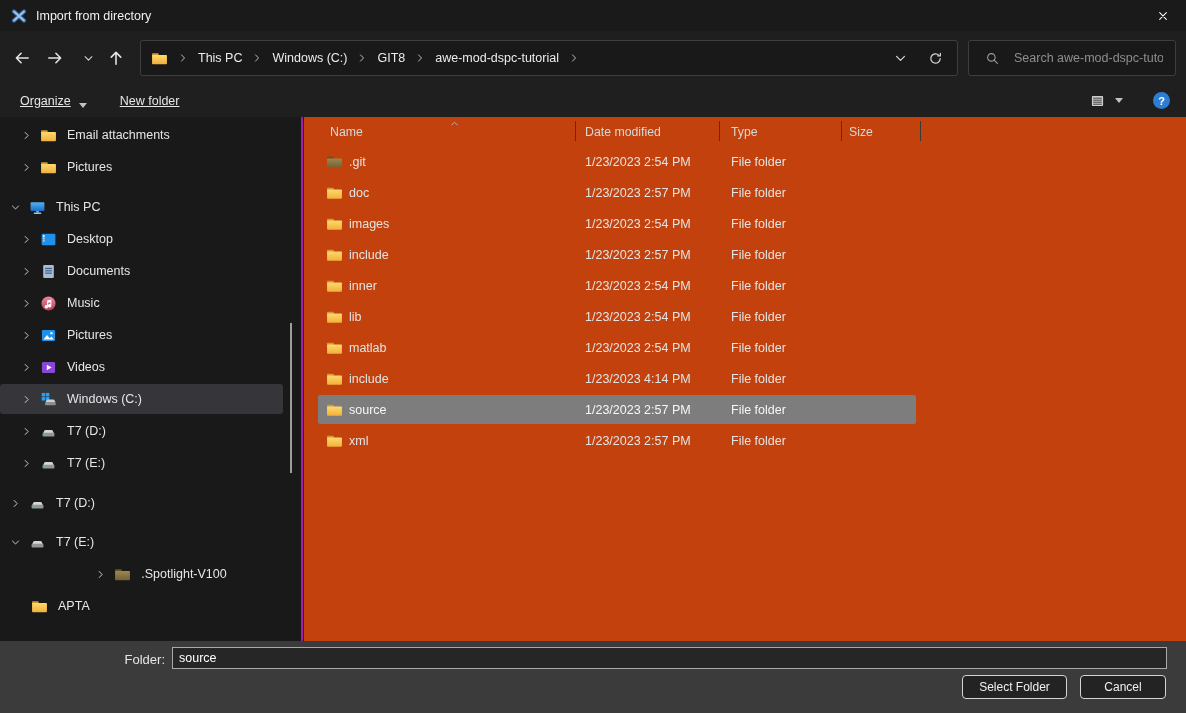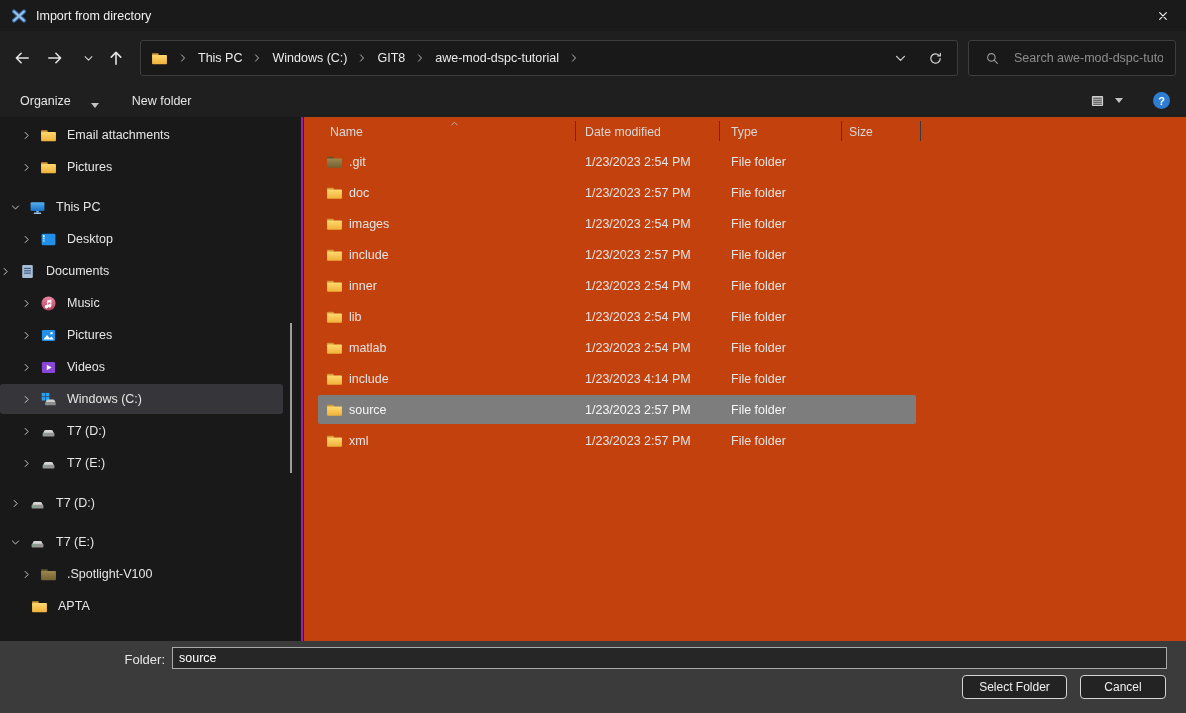--- a/index.html
+++ b/index.html
@@ -27,21 +27,21 @@
   .crumb{padding:0 2px;}
   .addr-right{margin-left:auto;display:flex;align-items:center;gap:20px;padding-right:4px;}
   .addr-right .icn{width:15px;height:15px;}
   .searchbox{position:absolute;left:968px;top:9px;width:208px;height:36px;background:#191919;border:1px solid #3e3e3e;border-radius:3px;display:flex;align-items:center;padding:0 10px 0 16px;box-sizing:border-box;gap:12px;}
   .searchbox .icn{width:15px;height:15px;flex:none;}
   .searchinput{flex:1;min-width:0;background:none;border:none;outline:none;color:#e8e8e8;font-size:12.5px;font-family:inherit;}
   .searchinput::placeholder{color:#8e8e8e;}
 
   
   .toolbar{position:absolute;top:84px;left:0;right:0;height:33px;background:#1f1f1f;display:flex;align-items:center;}
-  .tbtn{display:flex;align-items:flex-end;gap:20px;color:#e6e6e6;font-size:12.5px;}
+  .tbtn{display:flex;align-items:flex-end;gap:8px;color:#e6e6e6;font-size:12.5px;text-decoration:underline;}
   .tbtn.organize{margin-left:20px;}
   .tbtn.newfolder{margin-left:33px;}
   .caret{width:0;height:0;border-left:4px solid transparent;border-right:4px solid transparent;border-top:5px solid #c2c2c2;display:inline-block;}
   .tright{margin-left:auto;display:flex;align-items:center;margin-right:16px;}
   .tright .viewicn{width:15px;height:14px;}
   .tright .caret{margin-left:10px;}
   .helpbtn{width:17px;height:17px;border-radius:50%;background:#2d7dd2;color:#fff;font-size:11px;font-weight:bold;display:flex;align-items:center;justify-content:center;margin-left:30px;}
 
   
   .sidebar{position:absolute;top:117px;left:0;width:303px;height:524px;overflow:hidden;border-right:2px solid #a21caf;box-sizing:border-box;padding-top:2px;background:#191919;}
@@ -291,21 +291,21 @@
           <span class="icn sicon">
             <svg viewBox="0 0 16 16">
               <rect x="1.5" y="2.5" width="13" height="11" rx="1.2" fill="#2090e8"></rect>
               <rect x="2.7" y="3.9" width="1.7" height="1.7" fill="#ffffff" opacity="0.95"></rect>
               <rect x="2.7" y="6.2" width="1.7" height="1.7" fill="#ffffff" opacity="0.7"></rect>
               <rect x="2.7" y="8.5" width="1.7" height="1.7" fill="#ffffff" opacity="0.5"></rect>
             </svg>
           </span>
           <span class="slabel">Desktop</span>
         </div>
-        <div class="srow" style="">
+        <div class="srow" style="padding-left:21px;">
           <span class="icn schev">
             <svg viewBox="0 0 16 16">
               <path d="M6.1 3.6L10.4 8l-4.3 4.4" stroke="#cfcfcf" stroke-width="1.4" stroke-linecap="round" stroke-linejoin="round" fill="none"></path>
             </svg>
           </span>
           <span class="icn sicon">
             <svg viewBox="0 0 16 16">
               <rect x="3" y="1.8" width="10" height="12.4" rx="1" fill="#a8bdd4"></rect>
               <rect x="4.8" y="4.6" width="6.4" height="1.1" fill="#3e5d85"></rect>
               <rect x="4.8" y="6.8" width="6.4" height="1.1" fill="#3e5d85"></rect>
@@ -429,21 +429,21 @@
           </span>
           <span class="icn sicon">
             <svg viewBox="0 0 16 16">
               <path d="M3 9.6l1-2.2a1.3 1.3 0 0 1 1.2-.8h5.6a1.3 1.3 0 0 1 1.2.8l1 2.2z" fill="#d6d6d6"></path>
               <rect x="2.4" y="9.2" width="11.2" height="3.4" rx="0.9" fill="#969696"></rect>
               <circle cx="4.9" cy="10.9" r="0.75" fill="#3fd06c"></circle>
             </svg>
           </span>
           <span class="slabel">T7 (E:)</span>
         </div>
-        <div class="srow" style="padding-left:21px;">
+        <div class="srow" style="padding-left:21px;justify-content:center;">
           <span class="icn schev">
             <svg viewBox="0 0 16 16">
               <path d="M6.1 3.6L10.4 8l-4.3 4.4" stroke="#cfcfcf" stroke-width="1.4" stroke-linecap="round" stroke-linejoin="round" fill="none"></path>
             </svg>
           </span>
           <span class="icn sicon">
             <svg viewBox="0 0 16 16">
               <rect x="1" y="3" width="6.2" height="3" rx="0.6" fill="#62552e"></rect>
               <rect x="1" y="4.7" width="14" height="8.6" rx="0.8" fill="url(#gFolderDim)"></rect>
             </svg>

